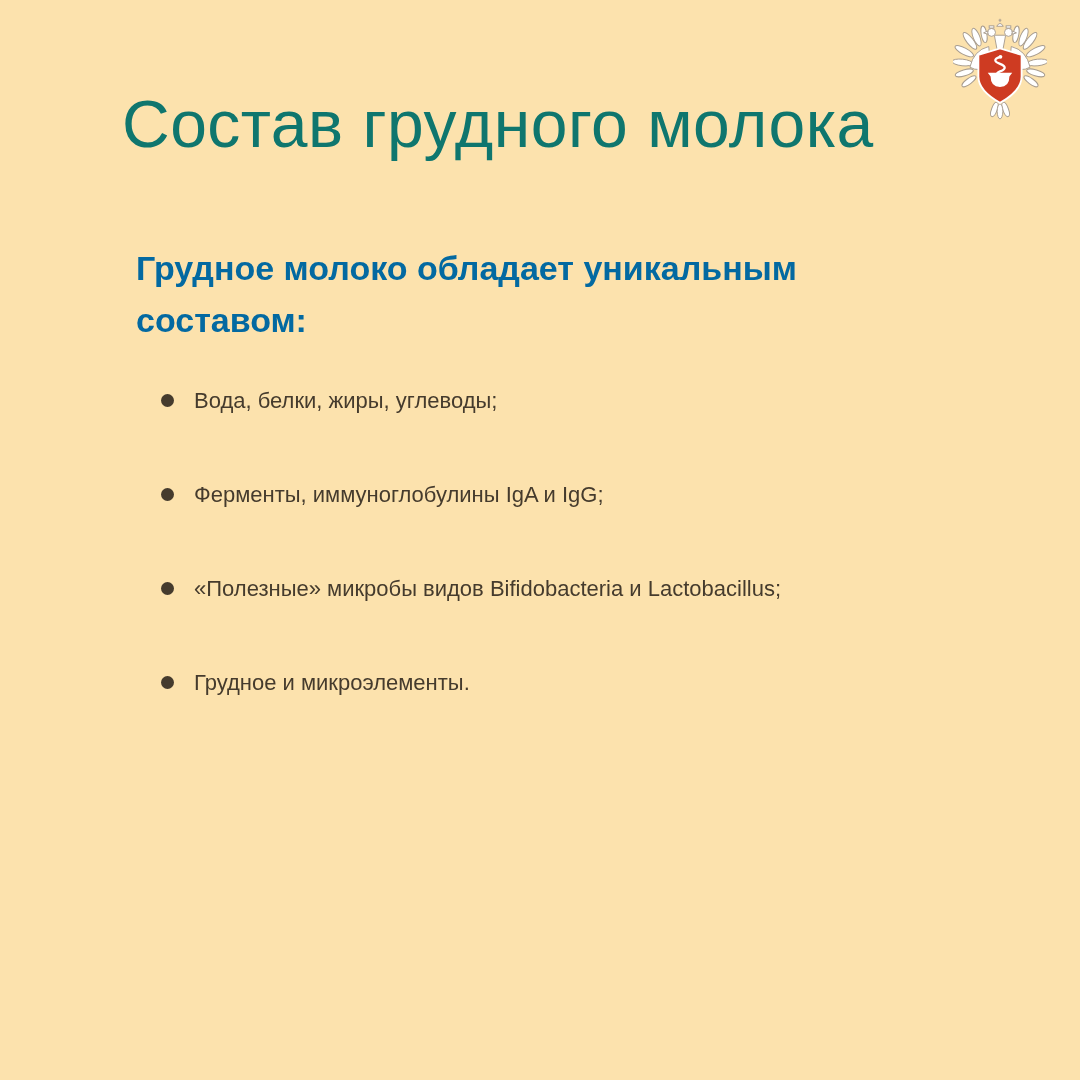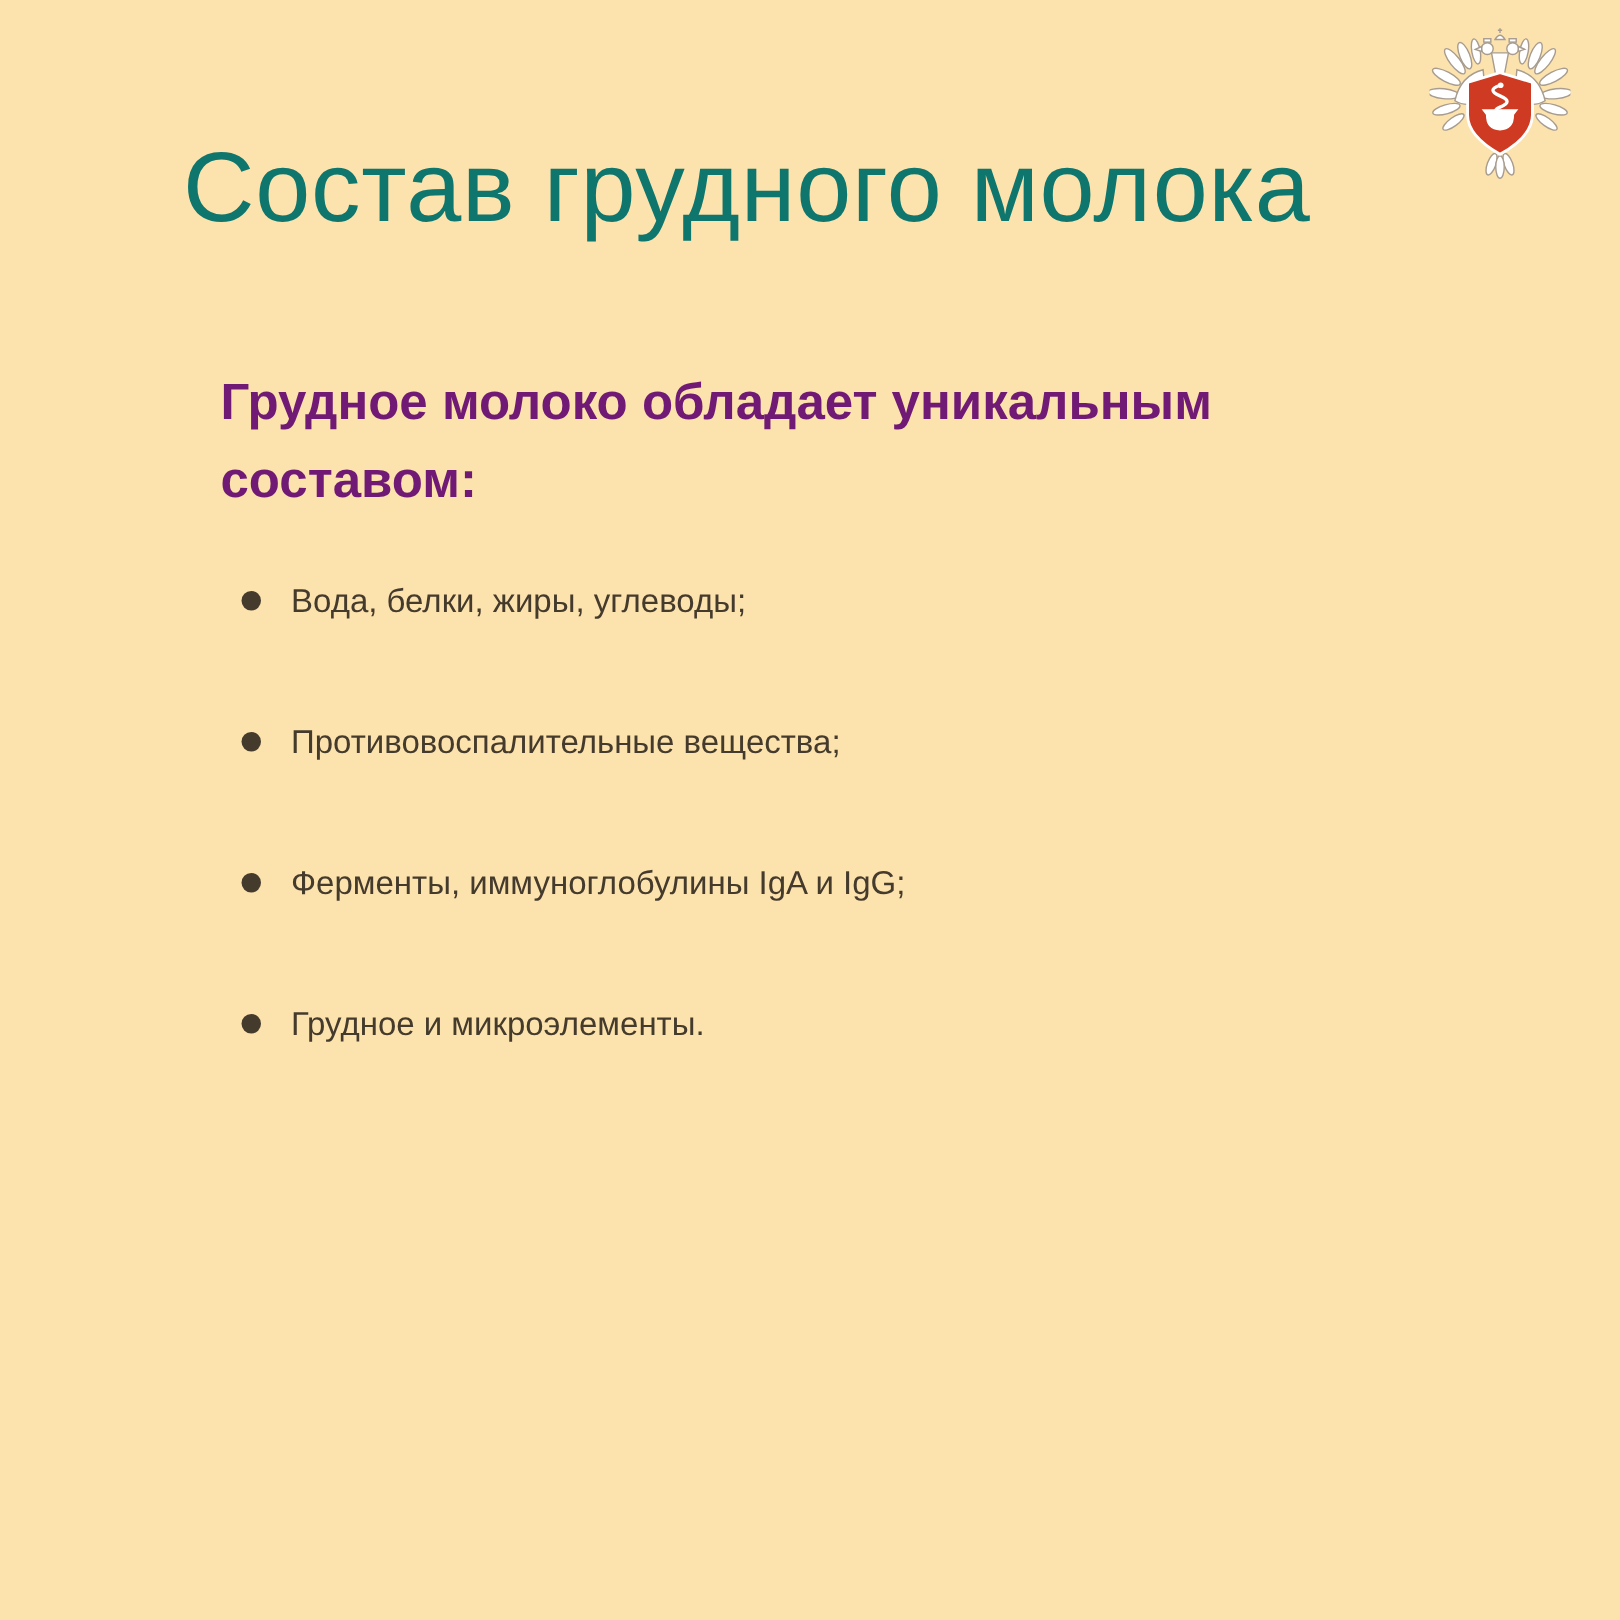--- a/index.html
+++ b/index.html
@@ -32,28 +32,28 @@
     margin: 0;
     font-size: 66px;
     font-weight: 500;
     letter-spacing: 0.5px;
     color: #0f766e;
     white-space: nowrap;
   }
 
   .intro {
     position: absolute;
-    left: 147px;
+    left: 136px;
     top: 242px;
     margin: 0;
     width: 745px;
     font-size: 34px;
     font-weight: 700;
     line-height: 52px;
-    color: #701a75;
+    color: #0369a1;
   }
 
   .bullets {
     position: absolute;
     left: 161px;
     top: 378px;
     margin: 0;
     padding: 0;
     list-style: none;
   }
@@ -140,18 +140,18 @@
       </g>
     </g>
   </svg>
 
   <h1 class="title">Состав грудного молока</h1>
 
   <p class="intro">Грудное молоко обладает уникальным составом:</p>
 
   <ul class="bullets">
     <li class="bullet">Вода, белки, жиры, углеводы;</li>
-    <li class="bullet">Противовоспалительные вещества;</li>
     <li class="bullet">Ферменты, иммуноглобулины IgA и IgG;</li>
+    <li class="bullet">«Полезные» микробы видов Bifidobacteria и Lactobacillus;</li>
     <li class="bullet">Грудное и микроэлементы.</li>
   </ul>
 
 </div>
 
 </body></html>

